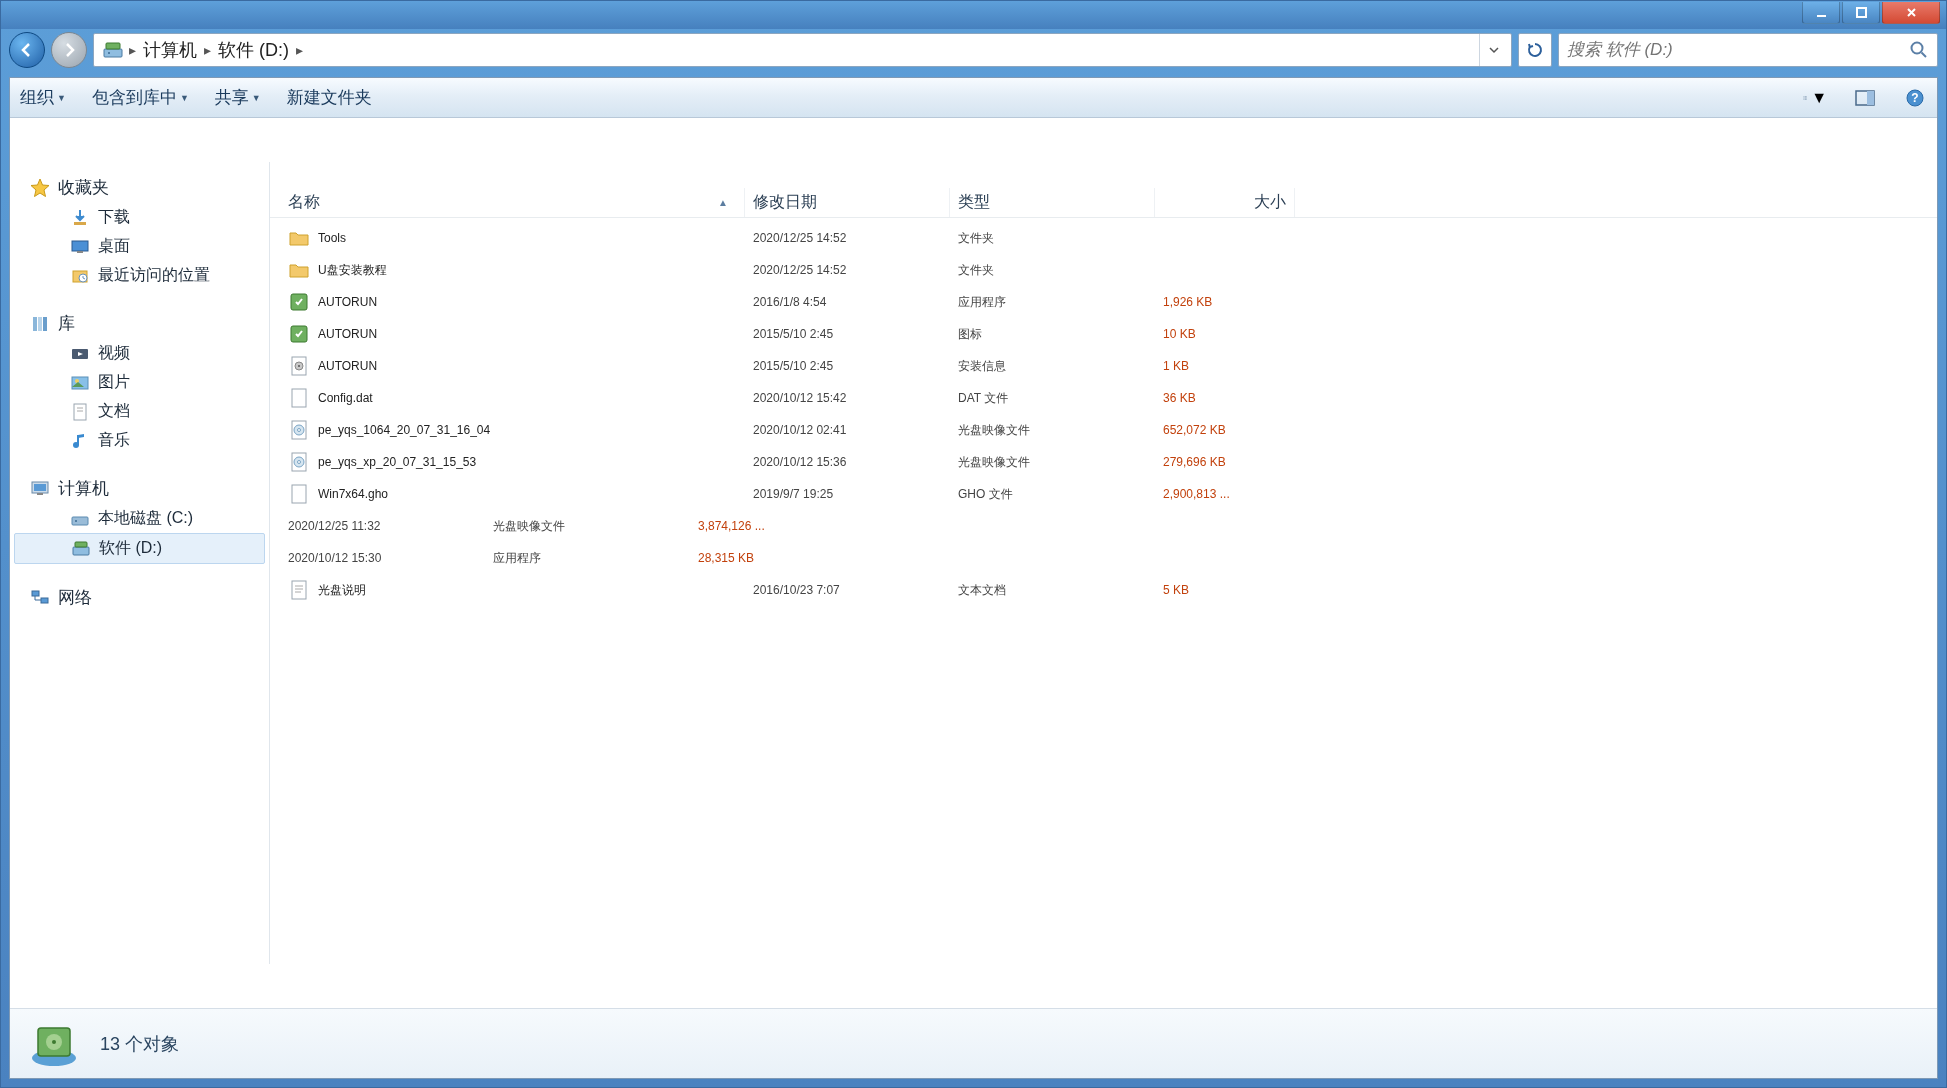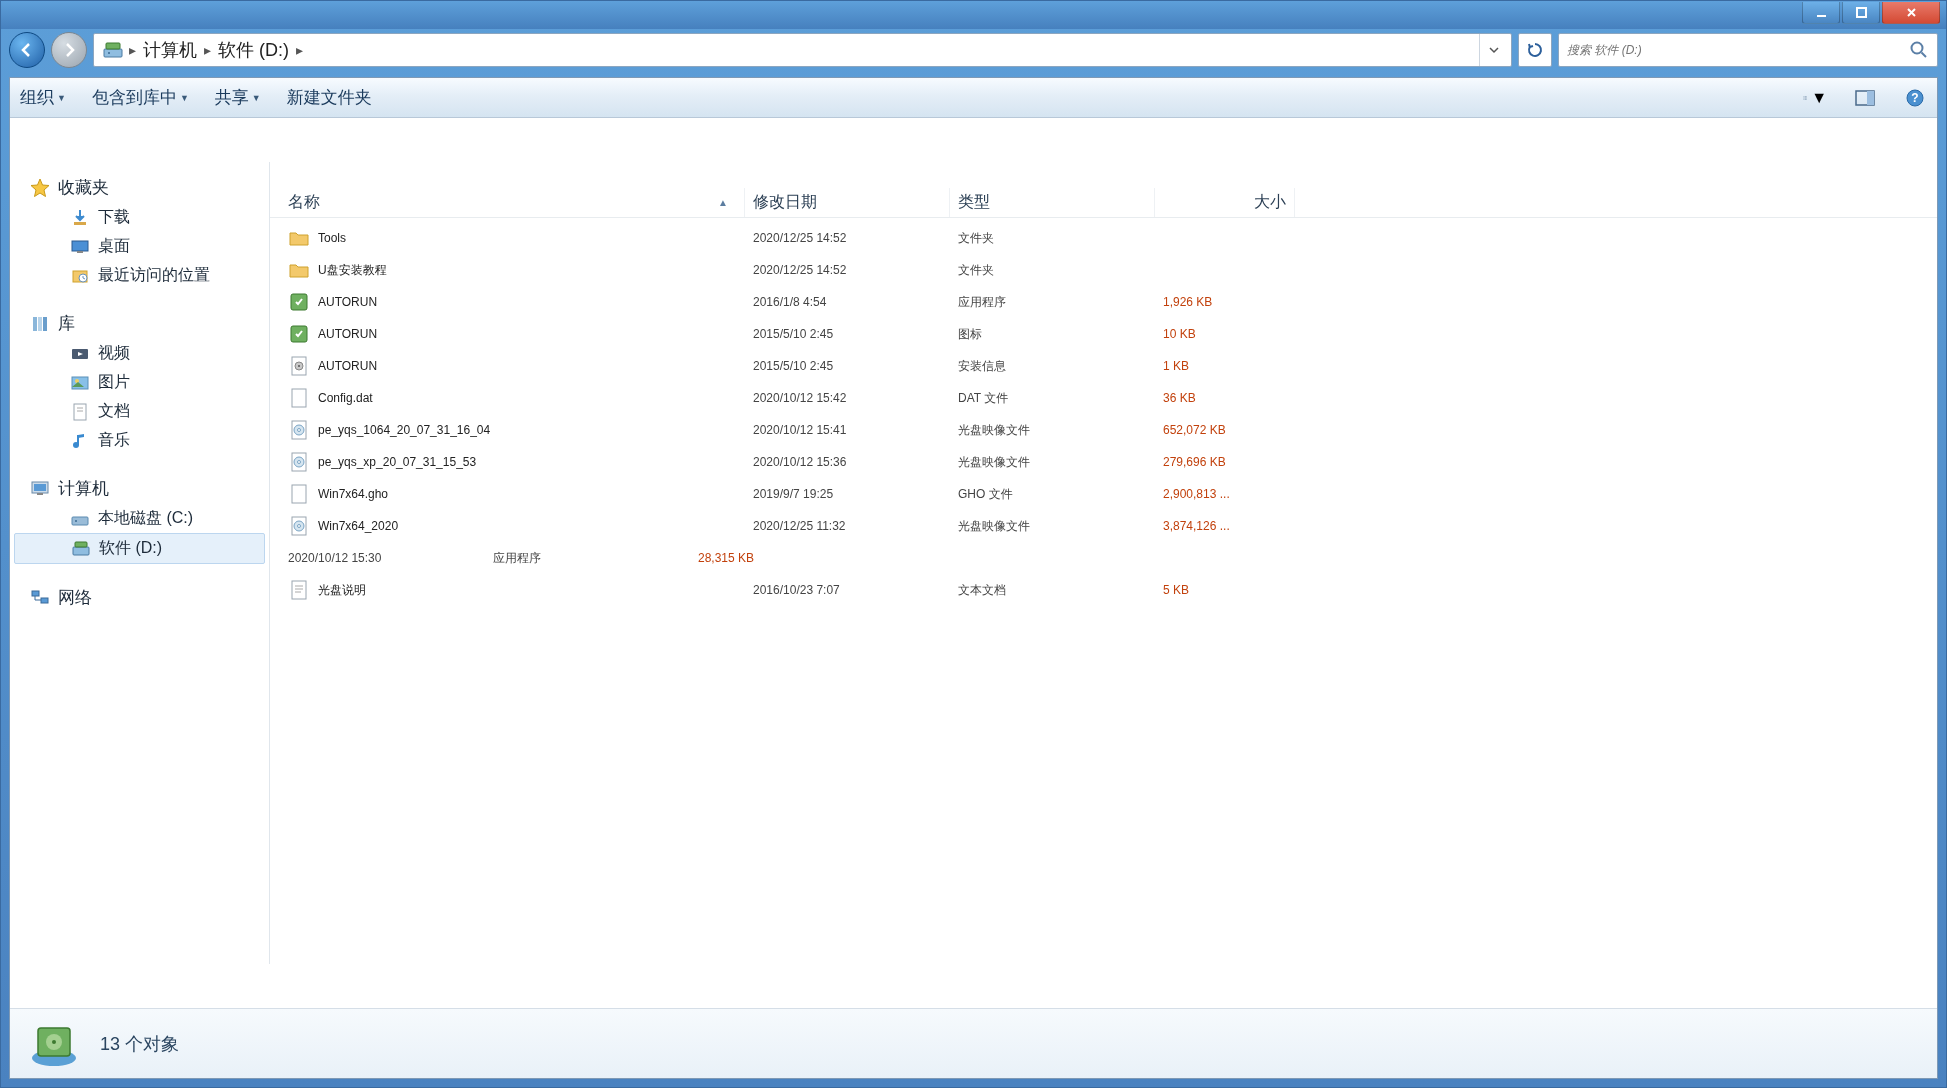--- a/index.html
+++ b/index.html
@@ -58,21 +58,21 @@
 }
 .refreshbtn {
   width: 34px; height: 34px; background: #fff; border: 1px solid #8ca6c0; border-radius:2px;
   display: flex; align-items: center; justify-content: center;
 }
 .searchfield {
   width: 380px; height: 34px; background: #fff; border: 1px solid #8ca6c0; border-radius:2px;
   display: flex; align-items: center; padding: 0 8px;
 }
 .searchfield input {
-  flex: 1; border: none; outline: none; font-size: 12px; font-style: italic; color: #0c4a6e;
+  flex: 1; border: none; outline: none; font-size: 17px; font-style: italic; color: #0c4a6e;
   background: transparent;
 }
 .searchfield .searchicon { width: 20px; height: 20px; color:#5b7fa6; }
 
 
 .inner {
   flex: 1; margin: 0 8px 8px 8px; background: #fff; border: 1px solid #7e99b5;
   display: flex; flex-direction: column; gap: 44px;
 }
 .toolbar {
@@ -502,21 +502,21 @@
               <div class="fcell name">
                 <span class="fileicon">
                   <svg viewBox="0 0 22 22">
                     <rect x="4" y="2" width="14" height="18" class="file-ic"></rect>
                     <circle cx="11" cy="11" r="5" fill="#d5e5f0" stroke="#7aa4c4"></circle>
                     <circle cx="11" cy="11" r="1.5" fill="#fff" stroke="#7aa4c4"></circle>
                   </svg>
                 </span>
                 <span>pe_yqs_1064_20_07_31_16_04</span>
               </div>
-              <div class="fcell date">2020/10/12 15:41</div>
+              <div class="fcell date">2020/10/12 02:41</div>
               <div class="fcell type">光盘映像文件</div>
               <div class="fcell size">652,072 KB</div>
             </div>
             <div class="filerow">
               <div class="fcell name">
                 <span class="fileicon">
                   <svg viewBox="0 0 22 22">
                     <rect x="4" y="2" width="14" height="18" class="file-ic"></rect>
                     <circle cx="11" cy="11" r="5" fill="#d5e5f0" stroke="#7aa4c4"></circle>
                     <circle cx="11" cy="11" r="1.5" fill="#fff" stroke="#7aa4c4"></circle>
@@ -535,30 +535,20 @@
                     <rect x="4" y="2" width="14" height="18" class="file-ic"></rect>
                   </svg>
                 </span>
                 <span>Win7x64.gho</span>
               </div>
               <div class="fcell date">2019/9/7 19:25</div>
               <div class="fcell type">GHO 文件</div>
               <div class="fcell size">2,900,813 ...</div>
             </div>
             <div class="filerow">
-              <div class="fcell name">
-                <span class="fileicon">
-                  <svg viewBox="0 0 22 22">
-                    <rect x="4" y="2" width="14" height="18" class="file-ic"></rect>
-                    <circle cx="11" cy="11" r="5" fill="#d5e5f0" stroke="#7aa4c4"></circle>
-                    <circle cx="11" cy="11" r="1.5" fill="#fff" stroke="#7aa4c4"></circle>
-                  </svg>
-                </span>
-                <span>Win7x64_2020</span>
-              </div>
               <div class="fcell date">2020/12/25 11:32</div>
               <div class="fcell type">光盘映像文件</div>
               <div class="fcell size">3,874,126 ...</div>
             </div>
             <div class="filerow">
               <div class="fcell date">2020/10/12 15:30</div>
               <div class="fcell type">应用程序</div>
               <div class="fcell size">28,315 KB</div>
             </div>
             <div class="filerow">

